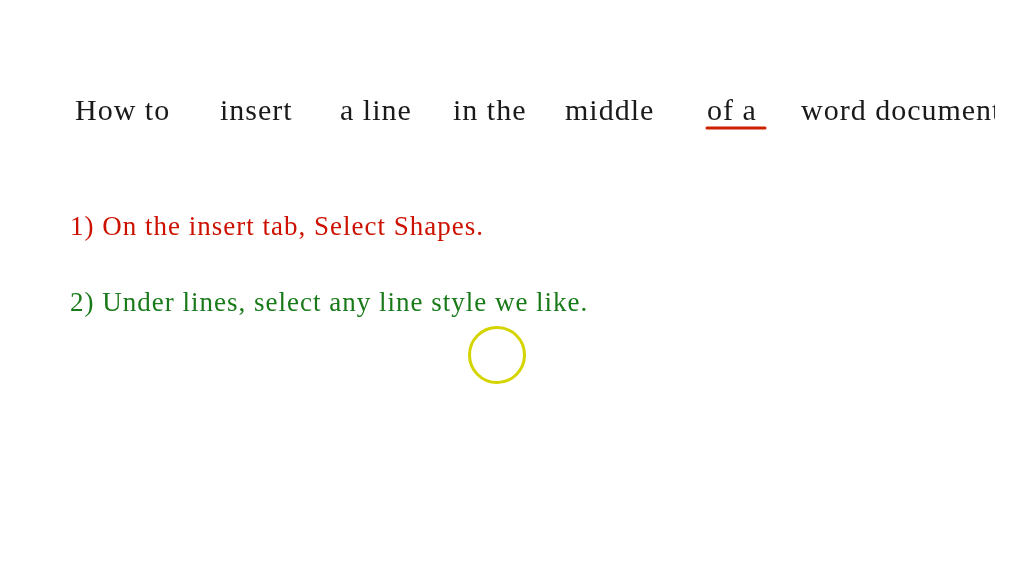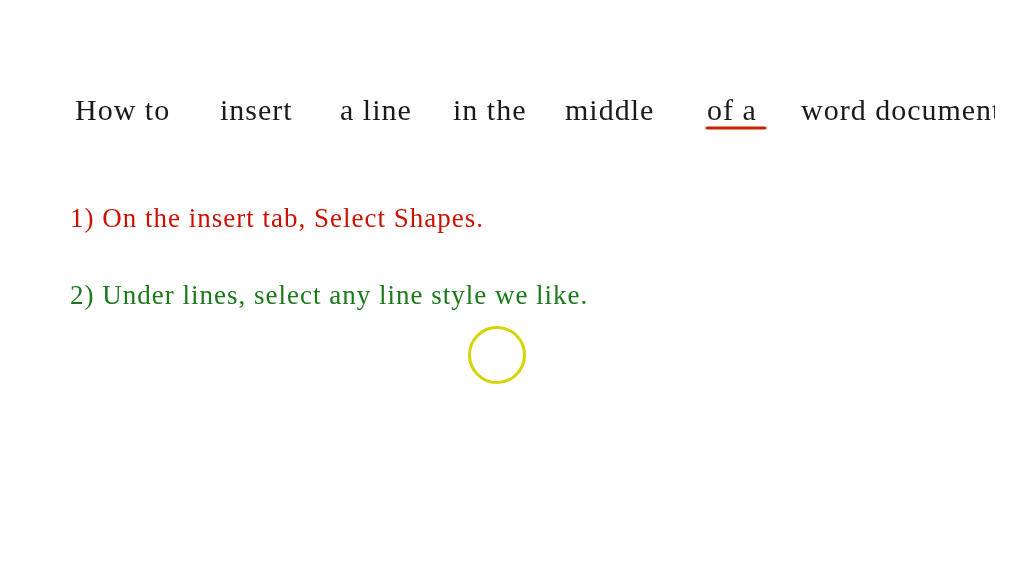--- a/index.html
+++ b/index.html
@@ -37,27 +37,27 @@
       <text x="265" y="52" font-family="'Comic Sans MS', 'Segoe UI', cursive" font-size="30" fill="#1a1a1a" letter-spacing="1">a line</text>
       <text x="378" y="52" font-family="'Comic Sans MS', 'Segoe UI', cursive" font-size="30" fill="#1a1a1a" letter-spacing="1">in the</text>
       <text x="490" y="52" font-family="'Comic Sans MS', 'Segoe UI', cursive" font-size="30" fill="#1a1a1a" letter-spacing="1">middle</text>
       <text x="632" y="52" font-family="'Comic Sans MS', 'Segoe UI', cursive" font-size="30" fill="#1a1a1a" letter-spacing="1">of a</text>
       <text x="726" y="52" font-family="'Comic Sans MS', 'Segoe UI', cursive" font-size="30" fill="#1a1a1a" letter-spacing="1">word document?</text>
 
       <line x1="632" y1="60" x2="690" y2="60" stroke="#cc2200" stroke-width="3" stroke-linecap="round"></line>
     </svg>
   </div>
 
-  <div style="position:absolute; top:185px; left:70px;">
+  <div style="position:absolute; top:193px; left:70px;">
     <svg width="600" height="60">
       <text x="0" y="42" font-family="'Comic Sans MS', 'Segoe UI', cursive" font-size="27" fill="#cc1100" letter-spacing="1">1)  On the  insert tab,   Select Shapes.</text>
     </svg>
   </div>
 
-  <div style="position:absolute; top:262px; left:70px;">
+  <div style="position:absolute; top:269px; left:70px;">
     <svg width="800" height="60">
       <text x="0" y="42" font-family="'Comic Sans MS', 'Segoe UI', cursive" font-size="27" fill="#1a7a1a" letter-spacing="1">2)    Under  lines,  select any   line   style  we like.</text>
     </svg>
   </div>
 
 
   <div style="
     position: absolute;
     top: 326px;
     left: 468px;

